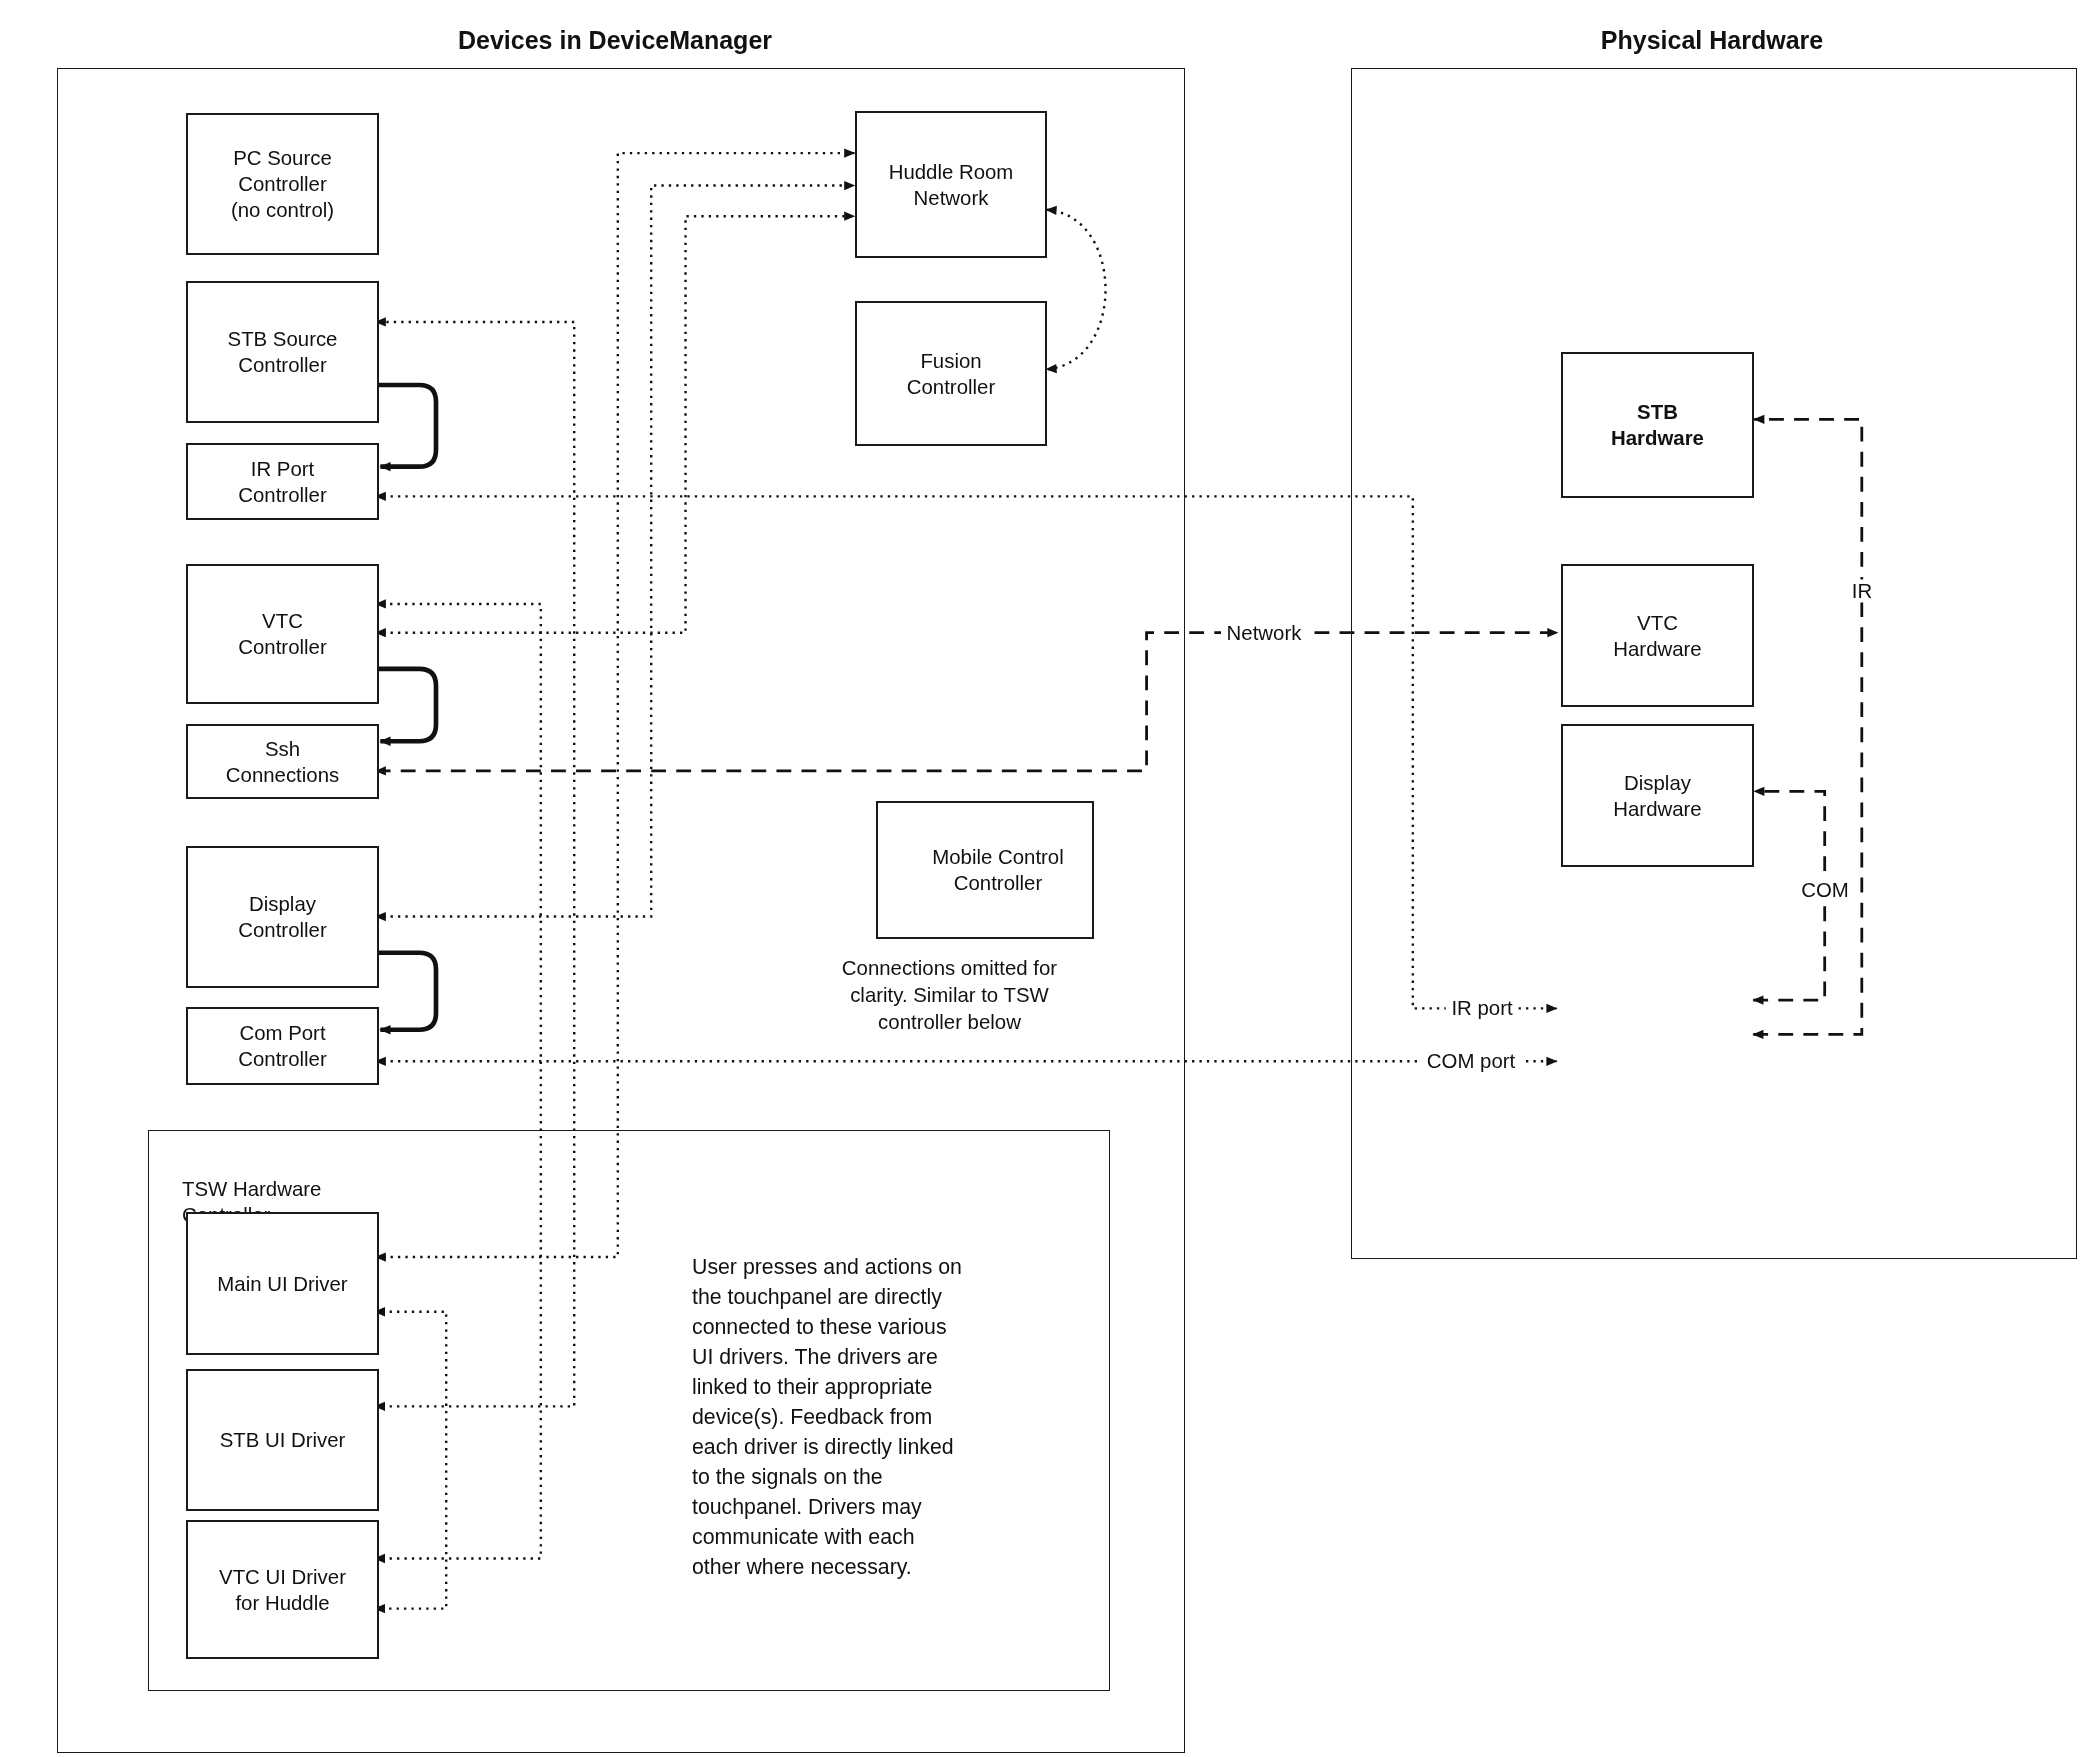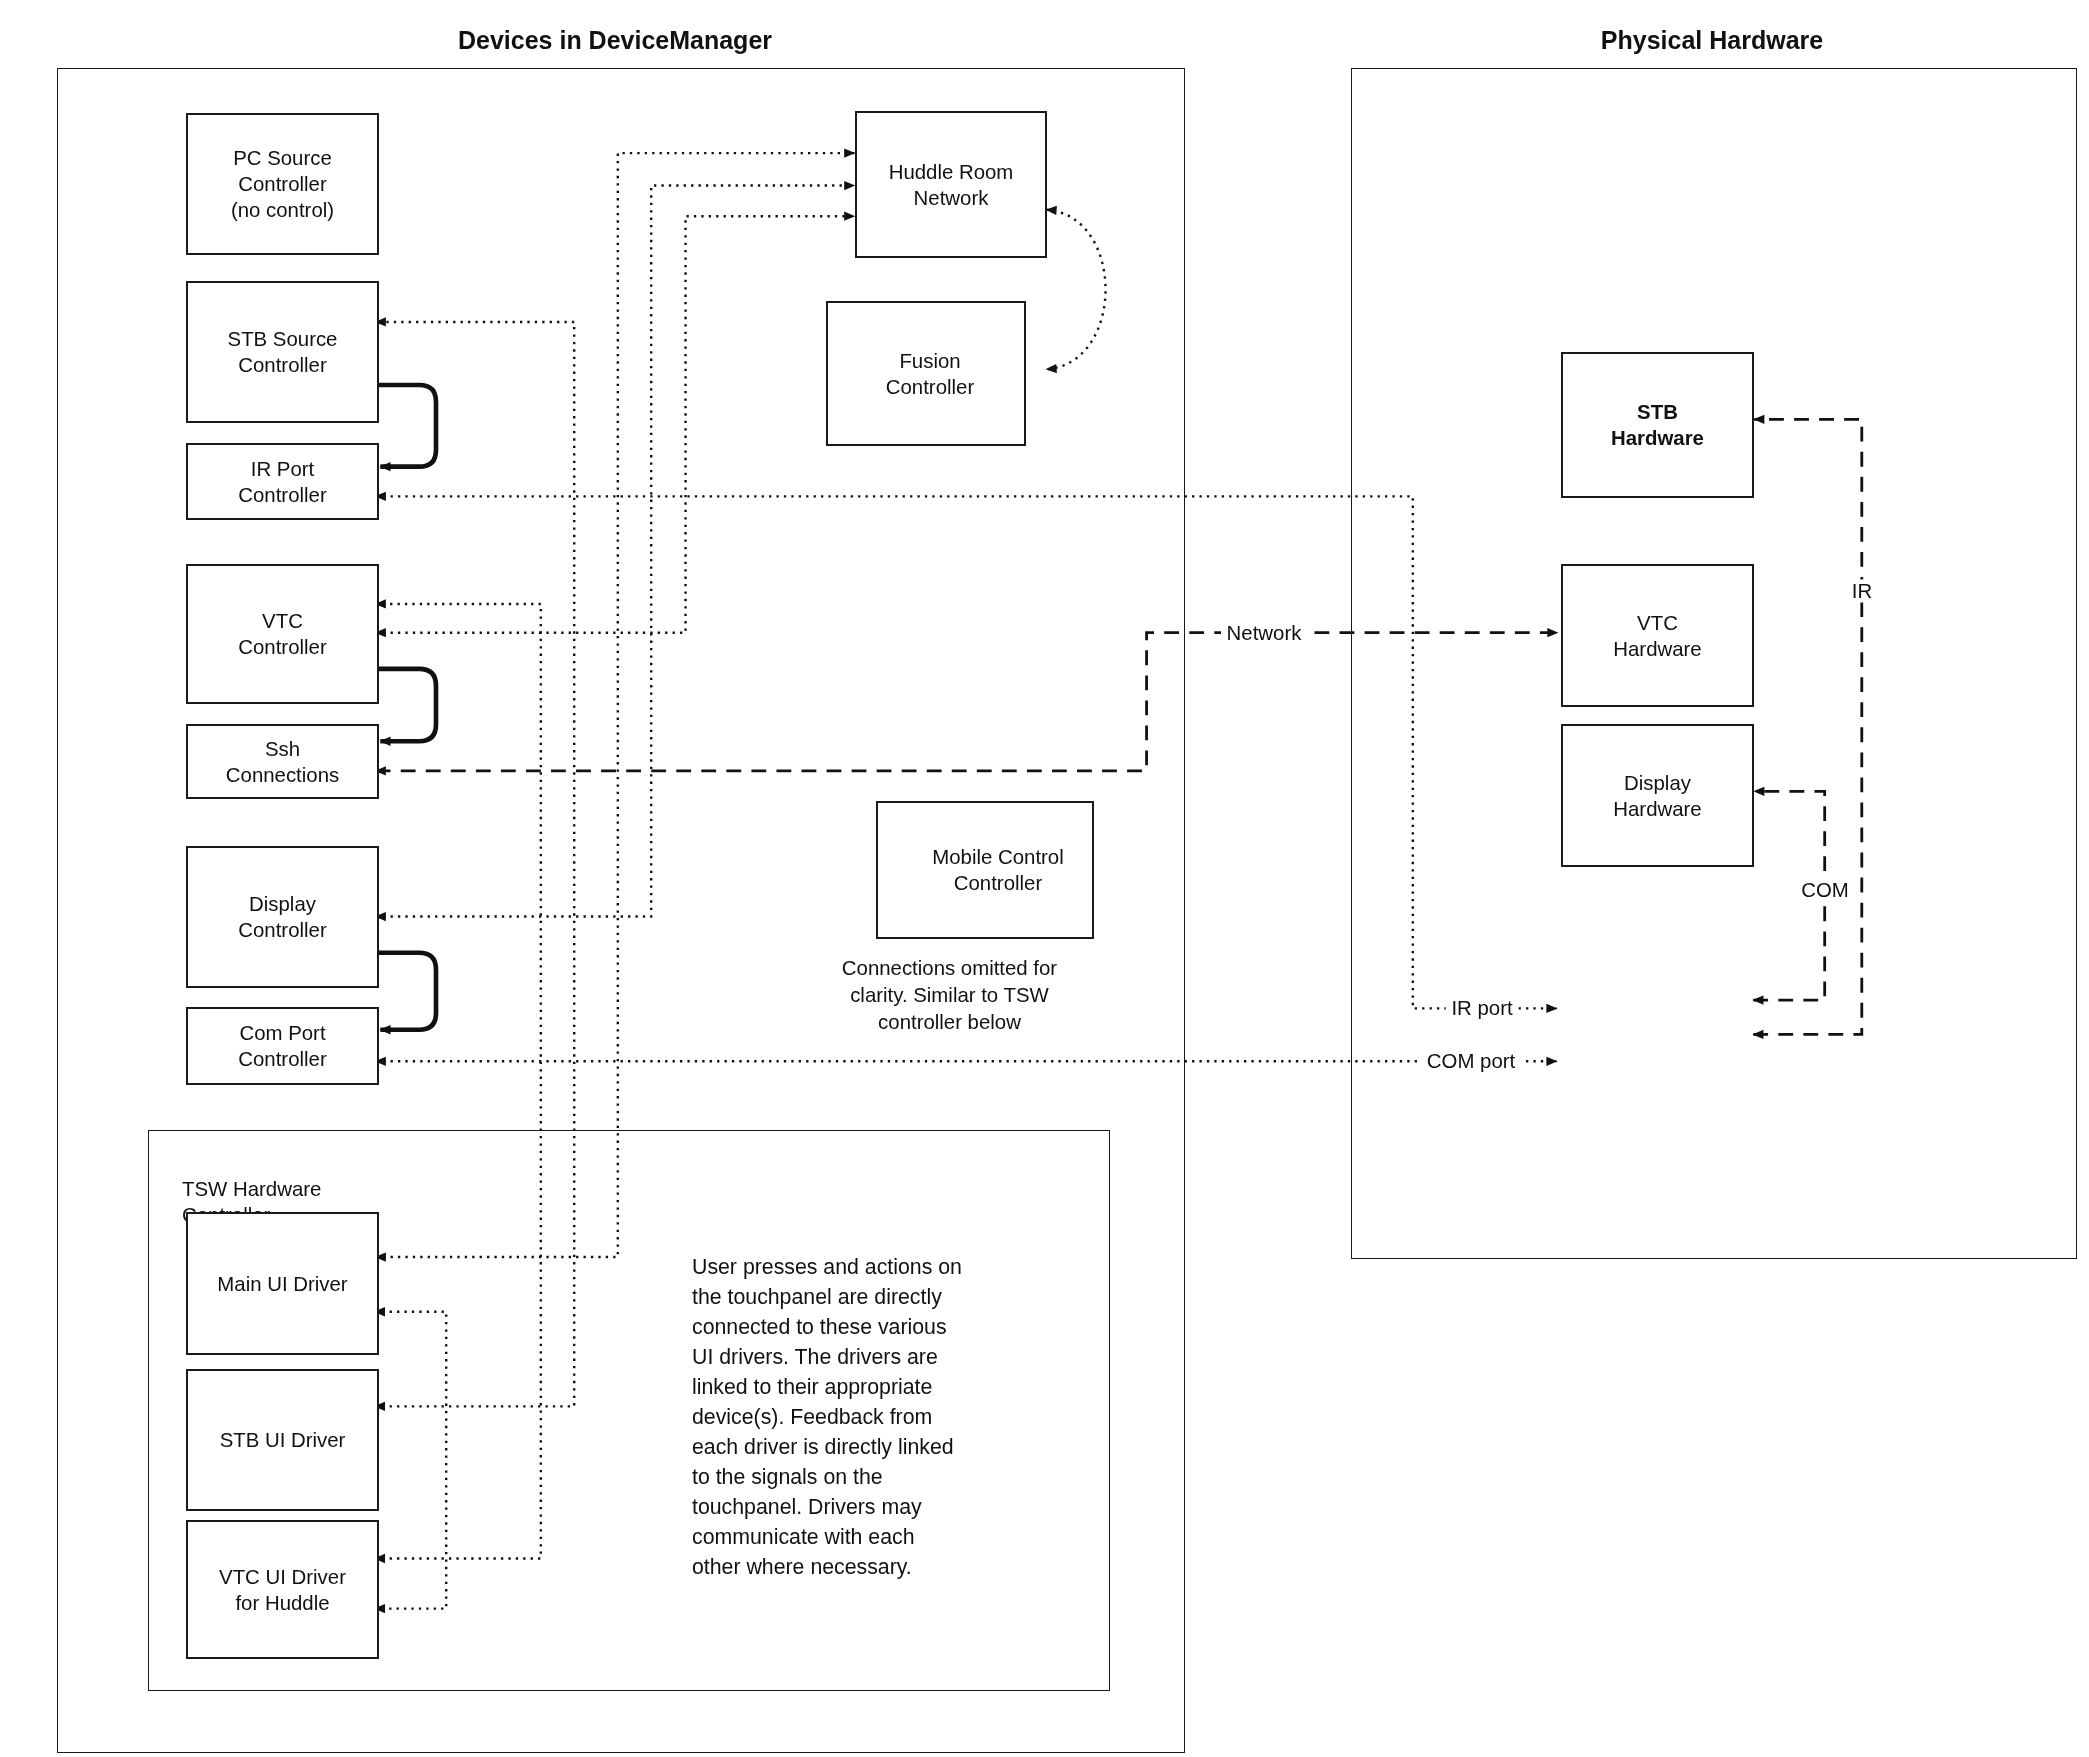--- a/index.html
+++ b/index.html
@@ -116,21 +116,21 @@
   </div>
   <div class="node" style="left:186px;top:1007px;width:189px;height:74px;">
     <span>Com Port
 Controller</span>
   </div>
 
   <div class="node" style="left:855px;top:111px;width:188px;height:143px;">
     <span>Huddle Room
 Network</span>
   </div>
-  <div class="node" style="left:826px;top:301px;width:188px;height:141px;padding-left:8px;">
+  <div class="node" style="left:855px;top:301px;width:188px;height:141px;">
     <span>Fusion
 Controller</span>
   </div>
   <div class="node" style="left:876px;top:801px;width:188px;height:134px;padding-left:26px;">
     <span>Mobile Control
 Controller</span>
   </div>
   <div class="freetext" style="left:828px;top:955px;width:243px;">Connections omitted for
 clarity. Similar to TSW
 controller below</div>

